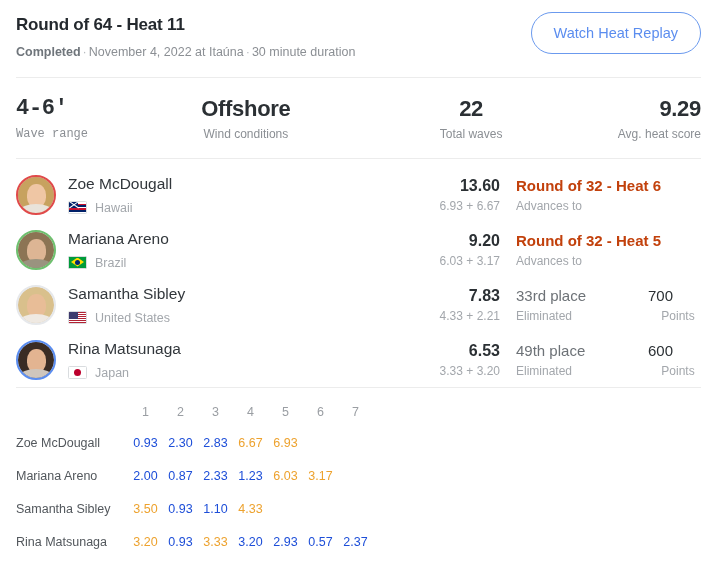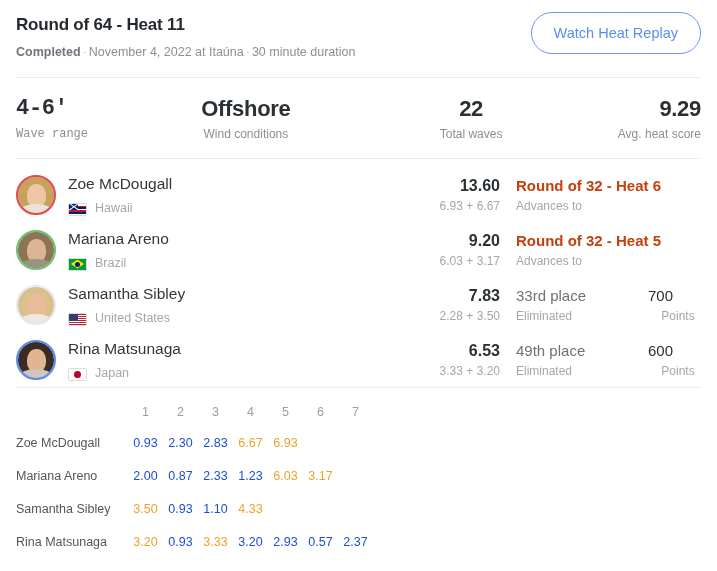--- a/index.html
+++ b/index.html
@@ -162,21 +162,21 @@
     flex: 0 0 auto;
     width: 330px;
   }
   .ath-name {
     font-size: 15.5px;
     color: #32373c;
     line-height: 20px;
   }
   .ath-country {
     display: flex;
-    align-items: flex-end;
+    align-items: flex-start;
     margin-top: 7px;
   }
   .flag {
     width: 19px;
     height: 13px;
     border: 1px solid #d9dcdf;
     border-radius: 1.5px;
     overflow: hidden;
     position: relative;
     flex: 0 0 19px;
@@ -431,21 +431,21 @@
             <span class="flag flag-usa">
               <span class="stripes"></span>
               <span class="canton"></span>
             </span>
             <span class="country-name">United States</span>
           </div>
         </div>
         <div class="score-block">
           <div class="sc-total">
             <div class="big">7.83</div>
-            <div class="small">2.28 + 3.50</div>
+            <div class="small">4.33 + 2.21</div>
           </div>
           <div class="sc-next">
             <div class="big muted">33rd place</div>
             <div class="small">Eliminated</div>
           </div>
           <div class="sc-points">
             <div class="big">700</div>
             <div class="small">Points</div>
           </div>
         </div>

